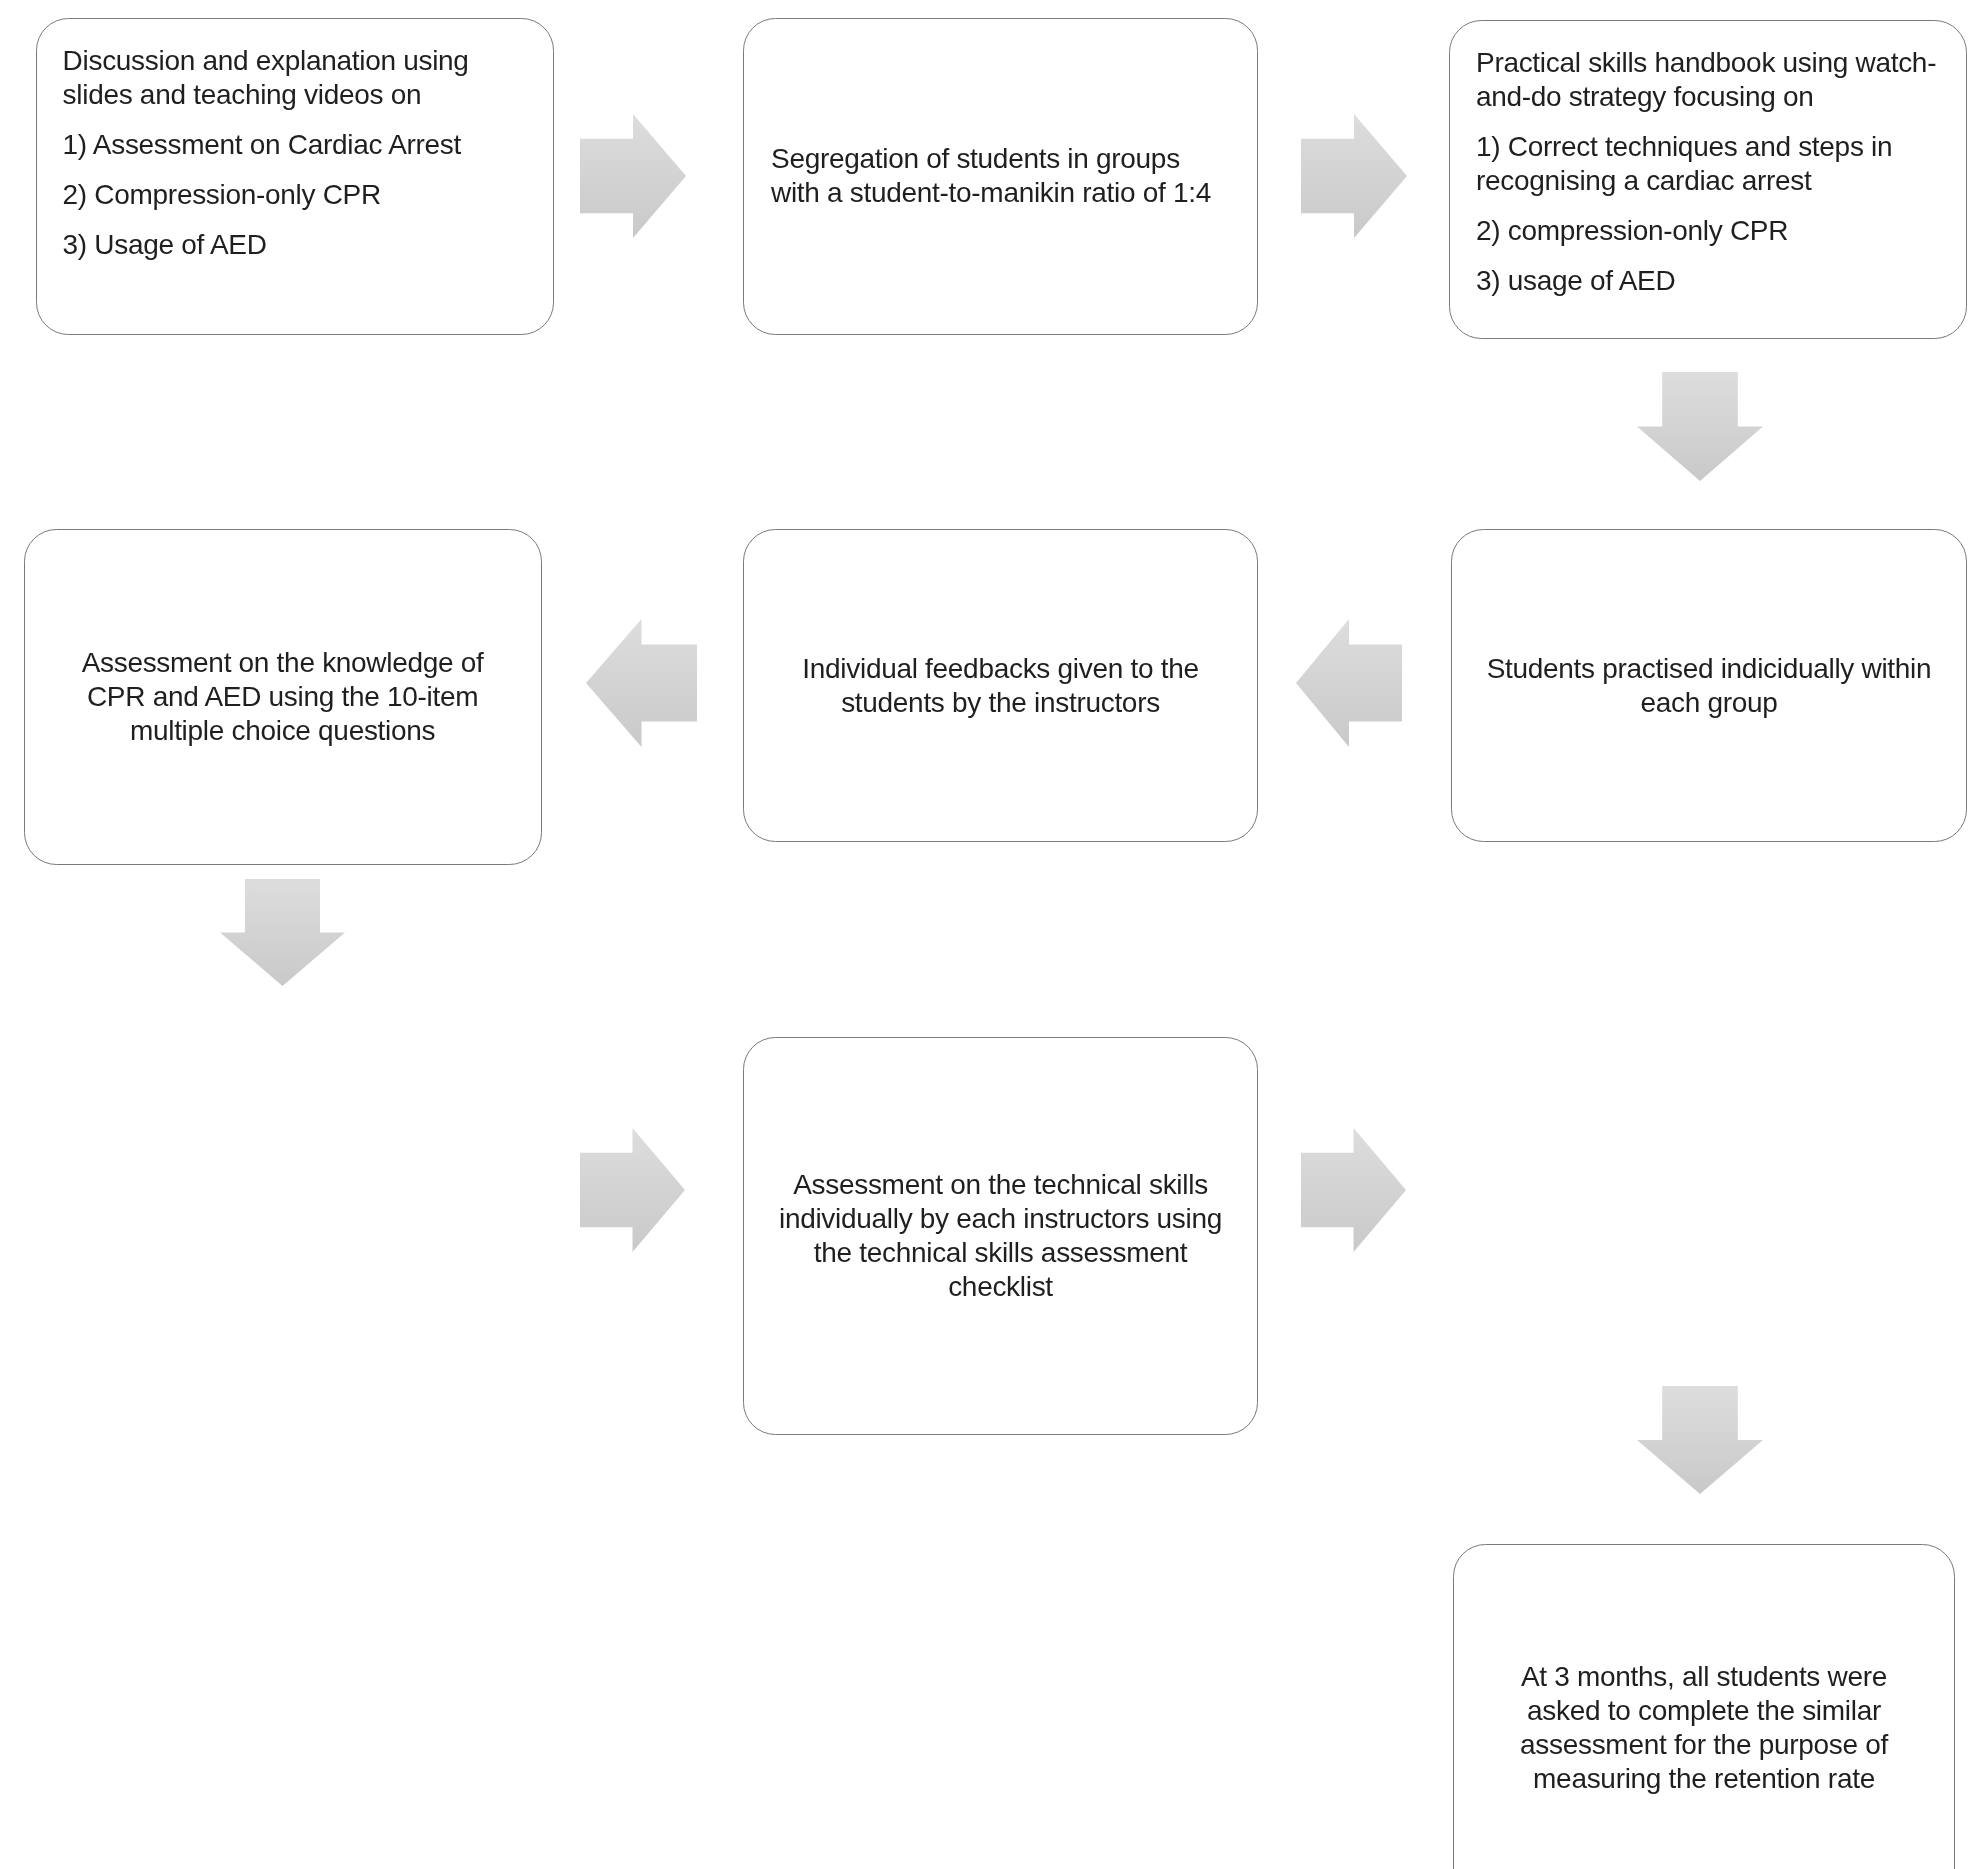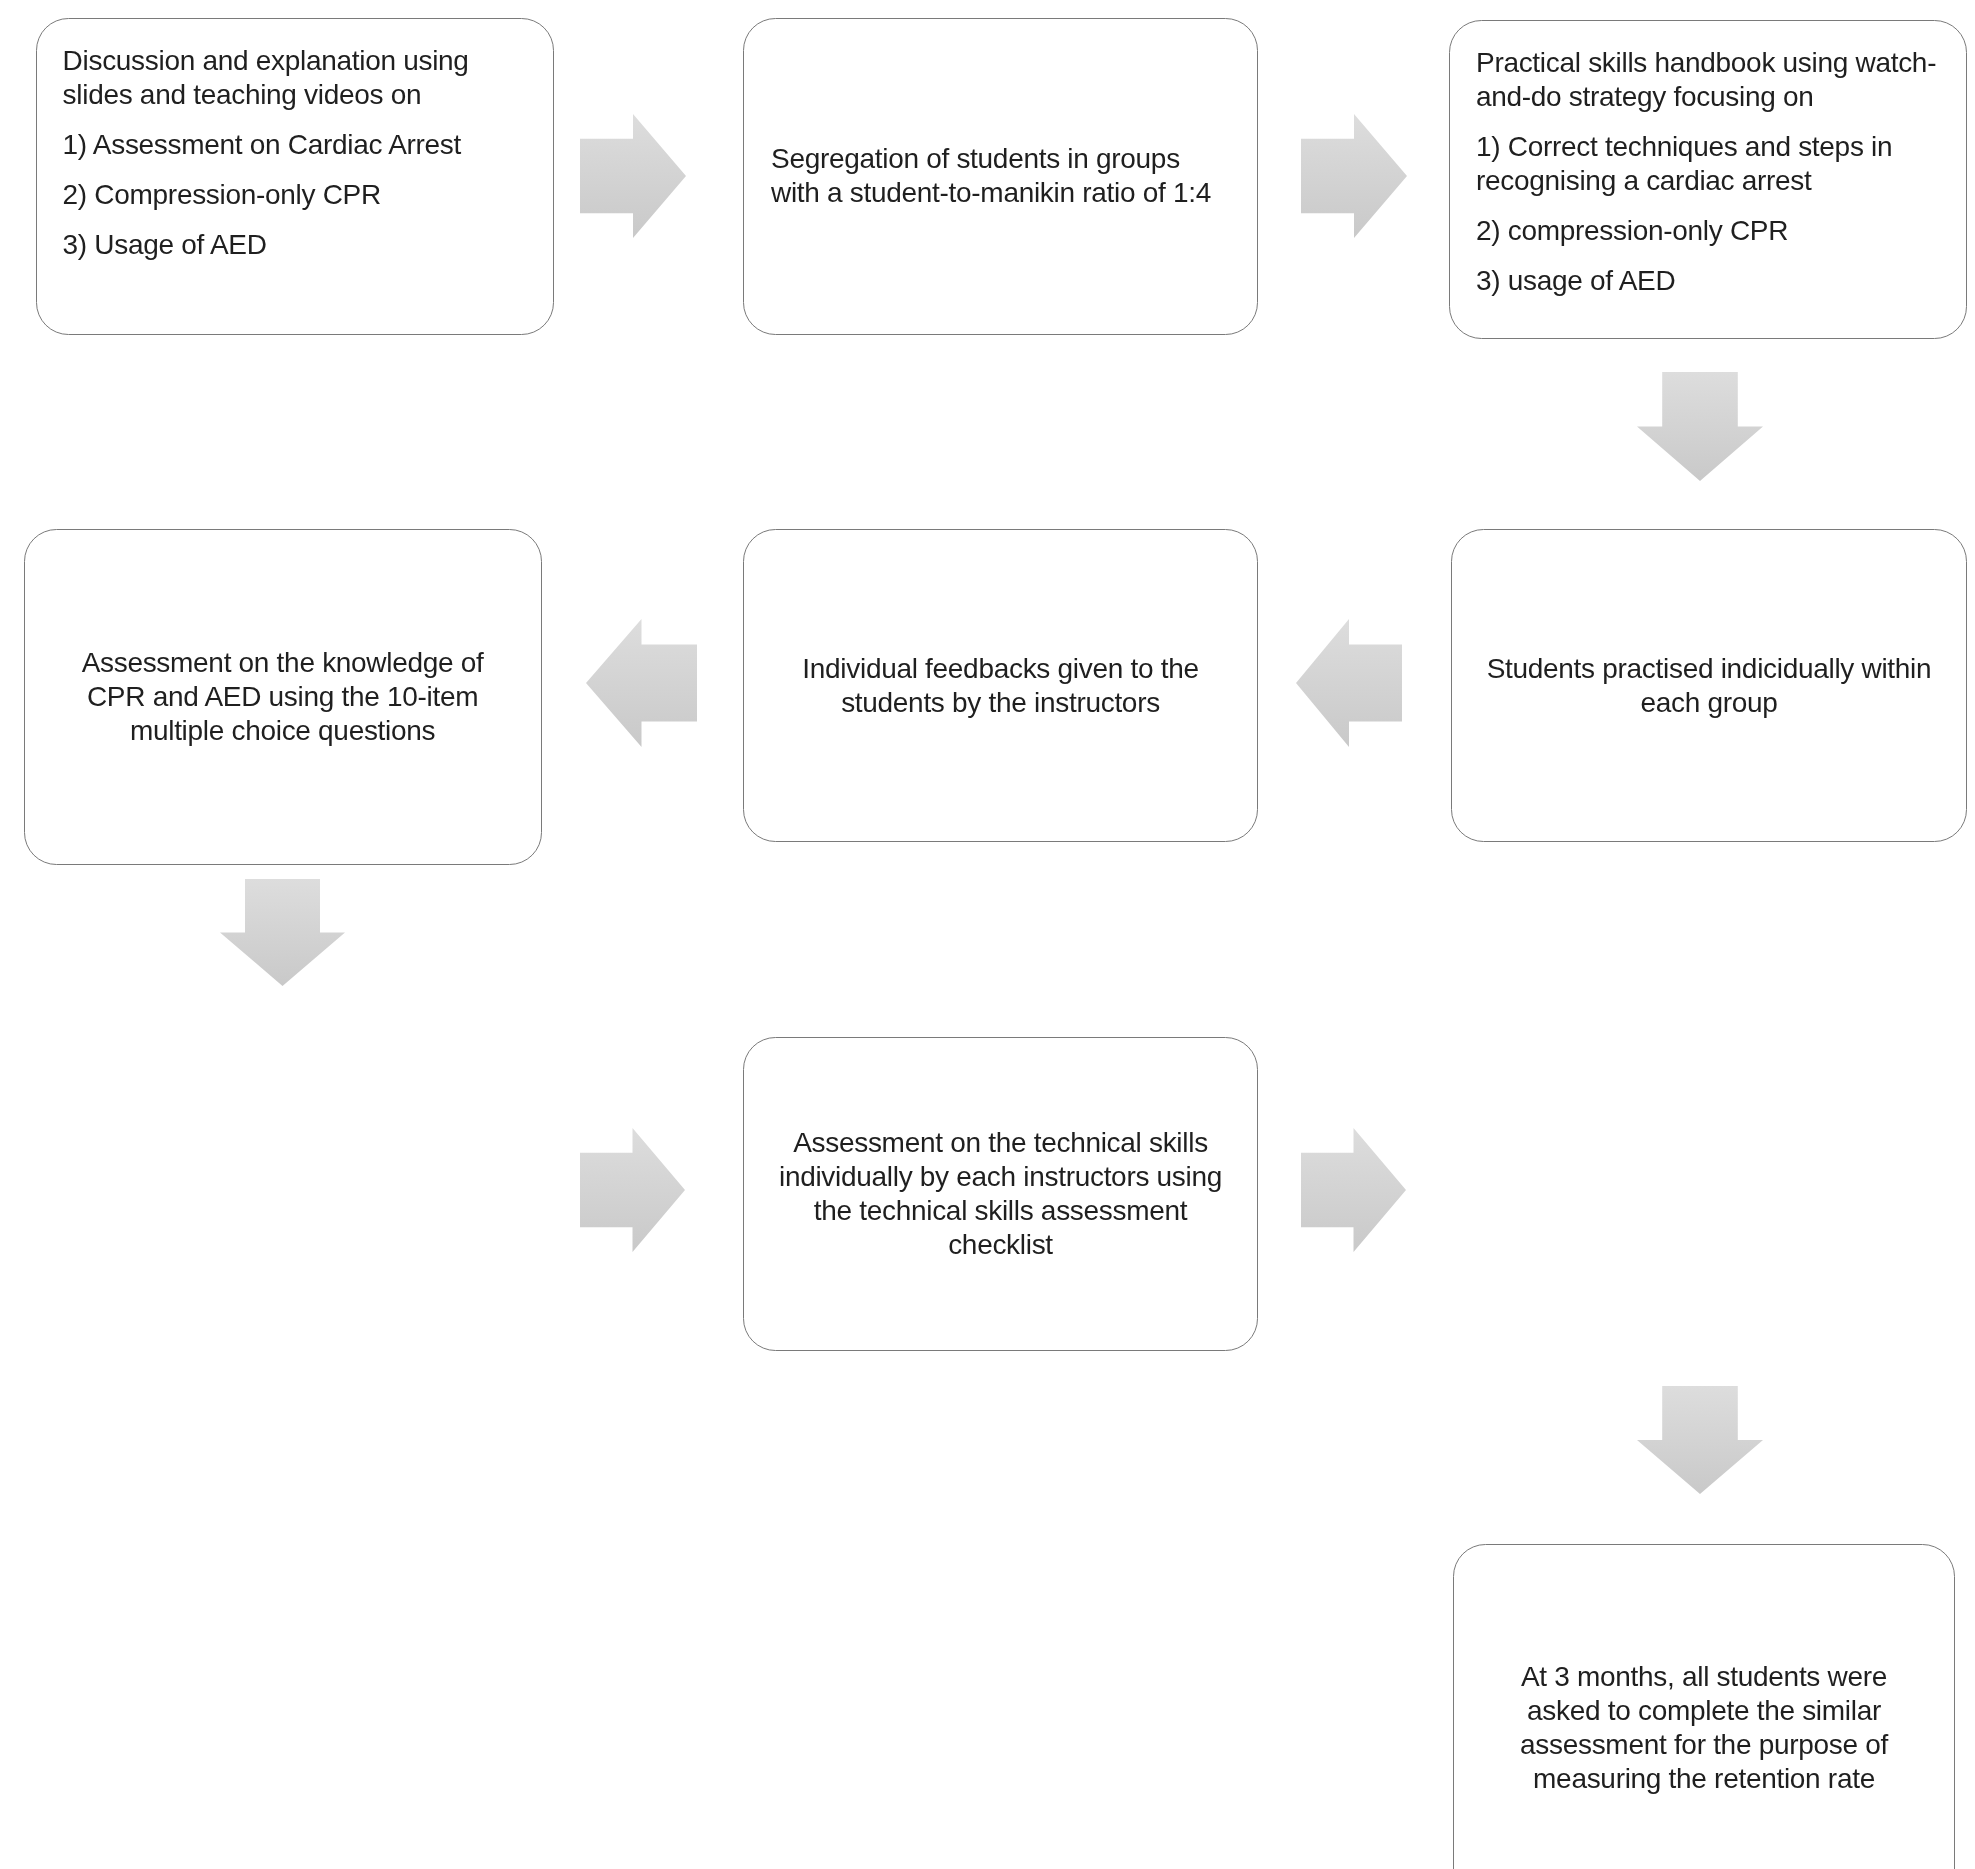--- a/index.html
+++ b/index.html
@@ -80,21 +80,21 @@
 
   <div class="box v-center t-center" style="left:23.6px; top:529px; width:518px; height:336px;">
     <p class="para">Assessment on the knowledge of CPR and AED using the 10-item multiple choice questions</p>
   </div>
 
   <div class="arrow down" style="left:220px; top:879px; width:125px; height:107px;"></div>
 
 
   <div class="arrow right" style="left:580px; top:1128px; width:105px; height:124px;"></div>
 
-  <div class="box v-center t-center" style="left:743px; top:1037px; width:515px; height:314px;">
+  <div class="box v-center t-center" style="left:743px; top:1037px; width:515px; height:398px;">
     <p class="para">Assessment on the technical skills individually by each instructors using the technical skills assessment checklist</p>
   </div>
 
   <div class="arrow right" style="left:1301px; top:1128px; width:105px; height:124px;"></div>
 
 
   <div class="arrow down" style="left:1637px; top:1386px; width:126px; height:108px;"></div>
 
   <div class="box v-center t-center" style="left:1453px; top:1544px; width:502px; height:368px;">
     <p class="para">At 3 months, all students were asked to complete the similar assessment for the purpose of measuring the retention rate</p>

